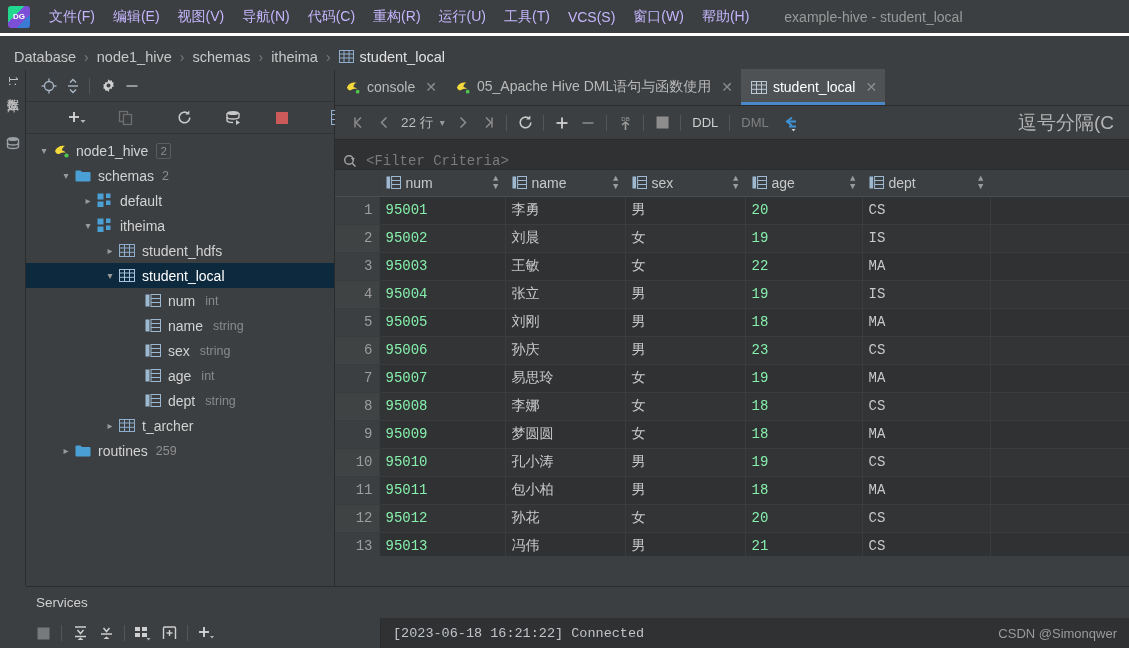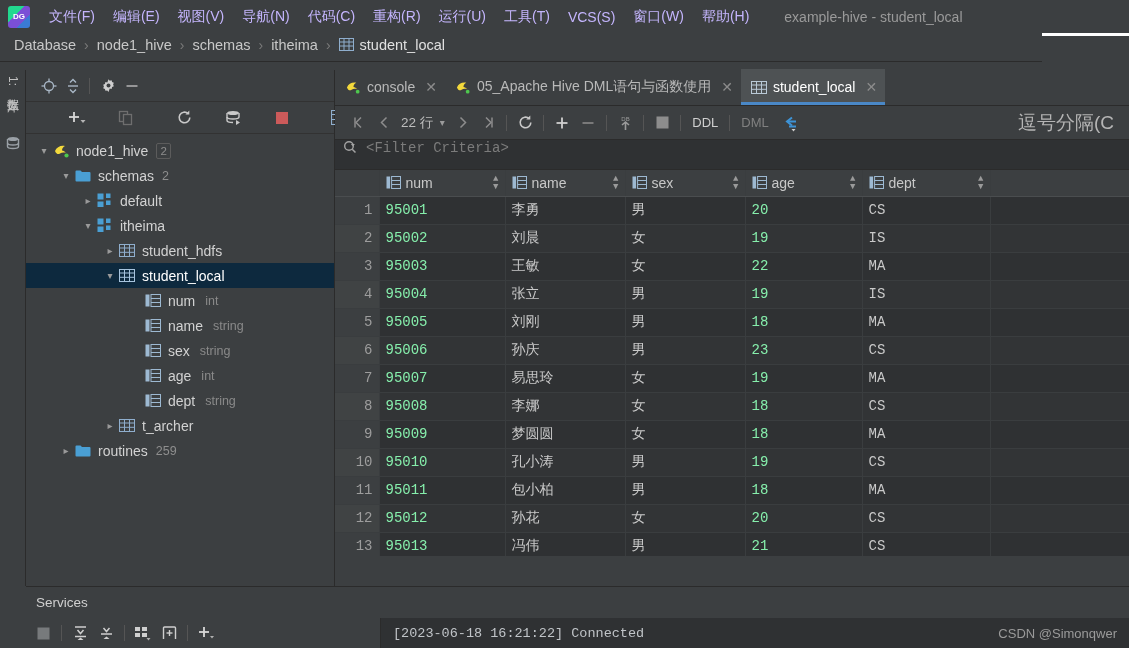--- a/index.html
+++ b/index.html
@@ -29,21 +29,21 @@
   .menu-item {
     font-size: 14px; color: #c4b5fd; padding: 4px 9px; white-space: nowrap;
     cursor: default;
   }
   .window-title {
     font-size: 14px; color: #9a9a9a; margin-left: 26px; white-space: nowrap;
   }
 
   
   .breadcrumb {
-    position: absolute; left: 0; top: 28px; width: 1042px; height: 34px;
+    position: absolute; left: 0; top: 40px; width: 1042px; height: 34px;
     background: #3c3f41; display: flex; align-items: center;
     padding-left: 14px; border-bottom: 1px solid #2b2b2b;
   }
   .crumb { font-size: 14.5px; color: #c8c8c8; white-space: nowrap; }
   .crumb-sep { color: #7a7a7a; font-size: 14px; margin: 0 8px; }
   .crumb-last { color: #e0e0e0; }
 
   
   .vstrip {
     position: absolute; left: 0; top: 70px; width: 26px; height: 516px;
@@ -126,21 +126,21 @@
   .gt { width: 26px; height: 24px; display: flex; align-items: center;
     justify-content: center; color: #9b9b9b; font-size: 14px; }
   .gt.dim { color: #777; }
   .rows-label { font-size: 13.5px; color: #bdbdbd; padding: 0 2px 0 4px; white-space: nowrap; }
   .gt-text { font-size: 13px; color: #cfcfcf; padding: 0 6px; }
   .gt-text.dim { color: #808080; }
   .gt-right { margin-left: auto; font-size: 19px; color: #b5b5b5;
     padding-right: 15px; white-space: nowrap; overflow: hidden; }
 
   .filterbar {
-    height: 30px; display: flex; align-items: flex-start; padding-left: 8px;
+    height: 30px; display: flex; align-items: flex-end; padding-left: 8px;
     background: #2f3133; border-bottom: 1px solid #2b2b2b;
   }
   .filter-text { font-size: 14px; color: #7b7b7b;
     font-family: "Liberation Mono","DejaVu Sans Mono",monospace; margin-left: 6px; }
 
   
   .grid { position: relative; background: #2f3133; height: 386px; overflow: hidden; }
   table.dg { border-collapse: collapse; width: 100%; table-layout: fixed; }
   table.dg th, table.dg td {
     height: 28px; font-size: 14px; padding: 0 6px;

